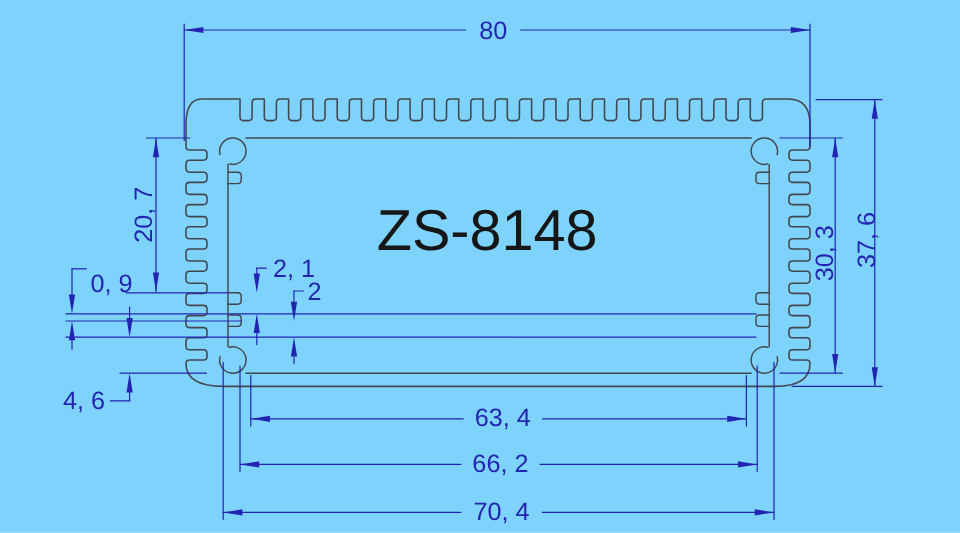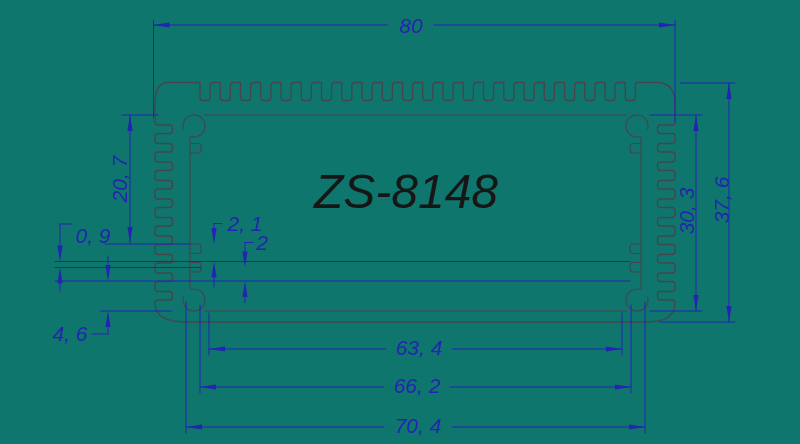--- a/index.html
+++ b/index.html
@@ -1,18 +1,18 @@
 <!DOCTYPE html>
 <html><head>
 <meta charset="utf-8">
 <style>
   html,body{margin:0;padding:0;background:#e8e8e8;}
   .canvas{
-    position:relative;width:800px;height:444px;background:#0f766e;
-    font-family:"Liberation Sans", sans-serif;overflow:hidden;font-style:italic;
+    position:relative;width:800px;height:444px;background:#7dd3fc;
+    font-family:"Liberation Sans", sans-serif;overflow:hidden;
   }
   svg{display:block;}
   text{font-family:"Liberation Sans", sans-serif;}
   .dim-text{font-size:21px;}
   .title-text{font-size:48px;letter-spacing:0px;}
 </style>
 </head>
 <body>
 
 <div class="canvas">

